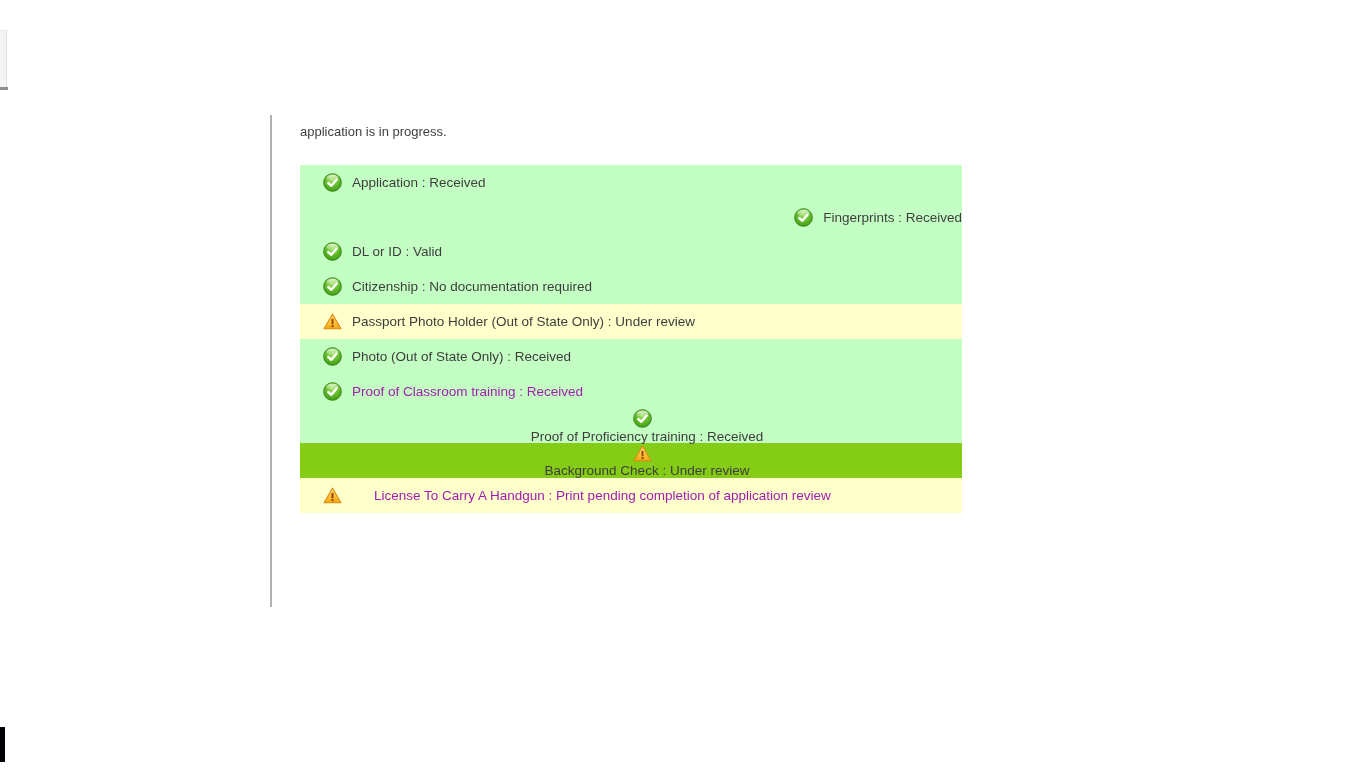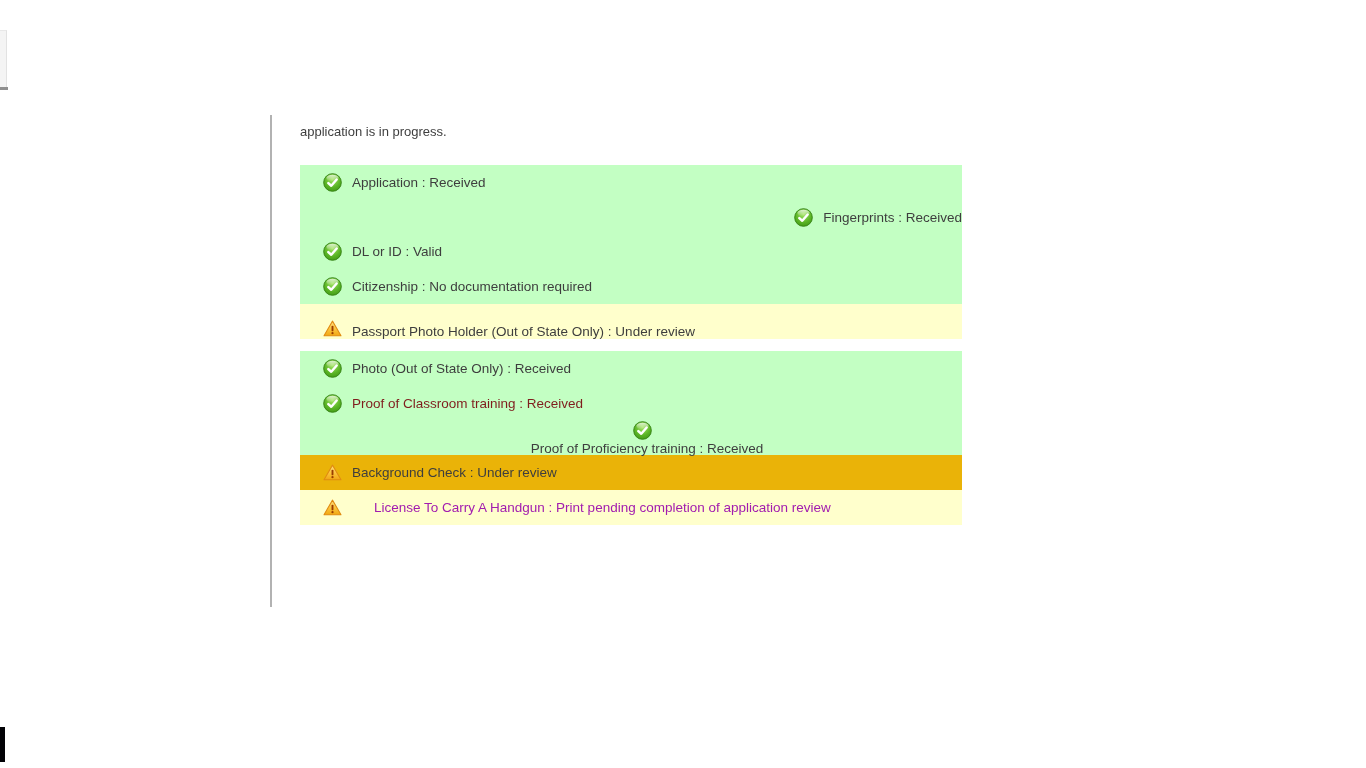--- a/index.html
+++ b/index.html
@@ -154,66 +154,66 @@
     <span class="icon">
         <svg width="19" height="19" viewBox="0 0 20 20">
           <circle cx="10" cy="10" r="9.3" fill="url(#gradGreen)" stroke="#2f7d0d" stroke-width="0.9"></circle>
           <ellipse cx="10" cy="5.3" rx="6.4" ry="3.5" fill="url(#gradGloss)"></ellipse>
           <path d="M5.6 10.6 L8.7 13.4 L14.4 6.9" stroke="#ffffff" stroke-width="2.6" fill="none" stroke-linecap="round" stroke-linejoin="round"></path>
         </svg>
       </span>
     <span class="row-text" style="color: rgb(62, 62, 62);">Citizenship : No documentation required</span>
   </div>
 
-  <div class="check-row" style="background: rgb(255, 255, 204); align-items: flex-end;">
+  <div class="check-row" style="background: rgb(255, 255, 204);">
     <span class="icon">
         <svg width="19" height="17" viewBox="0 0 20 18">
           <path d="M10 1.2 L19 16.6 L1 16.6 Z" fill="url(#gradWarn)" stroke="#e08b12" stroke-width="1.1" stroke-linejoin="round"></path>
           <rect x="9" y="6" width="2" height="6" rx="1" fill="#9a3c00"></rect>
           <circle cx="10" cy="14" r="1.2" fill="#9a3c00"></circle>
         </svg>
       </span>
     <span class="row-text" style="color: rgb(62, 62, 62);">Passport Photo Holder (Out of State Only) : Under review</span>
   </div>
 
-  <div class="check-row" style="background: rgb(195, 255, 195); margin-top: 12px;">
+  <div class="check-row" style="background: rgb(195, 255, 195);">
     <span class="icon">
         <svg width="19" height="19" viewBox="0 0 20 20">
           <circle cx="10" cy="10" r="9.3" fill="url(#gradGreen)" stroke="#2f7d0d" stroke-width="0.9"></circle>
           <ellipse cx="10" cy="5.3" rx="6.4" ry="3.5" fill="url(#gradGloss)"></ellipse>
           <path d="M5.6 10.6 L8.7 13.4 L14.4 6.9" stroke="#ffffff" stroke-width="2.6" fill="none" stroke-linecap="round" stroke-linejoin="round"></path>
         </svg>
       </span>
     <span class="row-text" style="color: rgb(62, 62, 62);">Photo (Out of State Only) : Received</span>
   </div>
 
   <div class="check-row" style="background: rgb(195, 255, 195);">
     <span class="icon">
         <svg width="19" height="19" viewBox="0 0 20 20">
           <circle cx="10" cy="10" r="9.3" fill="url(#gradGreen)" stroke="#2f7d0d" stroke-width="0.9"></circle>
           <ellipse cx="10" cy="5.3" rx="6.4" ry="3.5" fill="url(#gradGloss)"></ellipse>
           <path d="M5.6 10.6 L8.7 13.4 L14.4 6.9" stroke="#ffffff" stroke-width="2.6" fill="none" stroke-linecap="round" stroke-linejoin="round"></path>
         </svg>
       </span>
-    <span class="row-text" style="color: #7f1d1d;">Proof of Classroom training : Received</span>
+    <span class="row-text" style="color: #a21caf;">Proof of Classroom training : Received</span>
   </div>
 
   <div class="check-row" style="background: rgb(195, 255, 195); flex-direction: column;">
     <span class="icon">
         <svg width="19" height="19" viewBox="0 0 20 20">
           <circle cx="10" cy="10" r="9.3" fill="url(#gradGreen)" stroke="#2f7d0d" stroke-width="0.9"></circle>
           <ellipse cx="10" cy="5.3" rx="6.4" ry="3.5" fill="url(#gradGloss)"></ellipse>
           <path d="M5.6 10.6 L8.7 13.4 L14.4 6.9" stroke="#ffffff" stroke-width="2.6" fill="none" stroke-linecap="round" stroke-linejoin="round"></path>
         </svg>
       </span>
     <span class="row-text" style="color: rgb(62, 62, 62);">Proof of Proficiency training : Received</span>
   </div>
 
 
-  <div class="check-row" style="background: #eab308;">
+  <div class="check-row" style="background: #84cc16; flex-direction: column;">
     <span class="icon">
         <svg width="19" height="17" viewBox="0 0 20 18">
           <path d="M10 1.2 L19 16.6 L1 16.6 Z" fill="url(#gradWarn)" stroke="#e08b12" stroke-width="1.1" stroke-linejoin="round"></path>
           <rect x="9" y="6" width="2" height="6" rx="1" fill="#9a3c00"></rect>
           <circle cx="10" cy="14" r="1.2" fill="#9a3c00"></circle>
         </svg>
       </span>
     <span class="row-text" style="color: rgb(62, 62, 62);">Background Check : Under review</span>
   </div>
 

